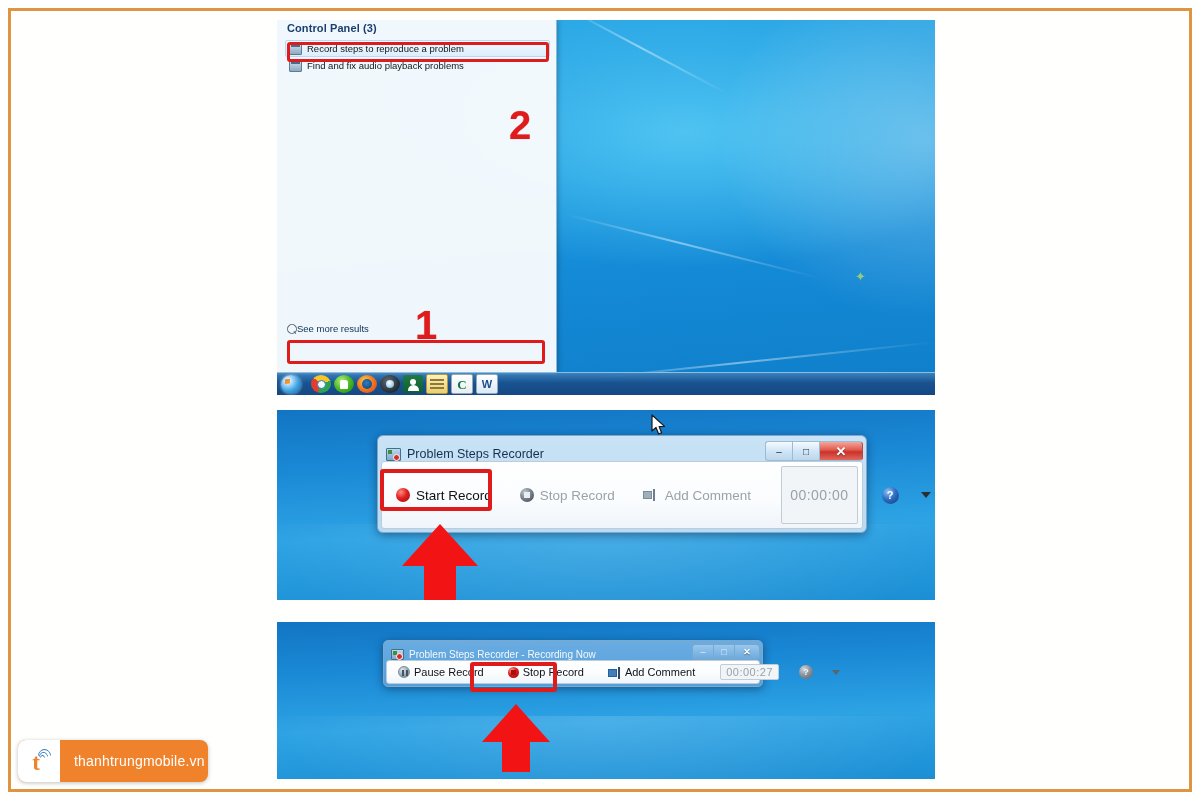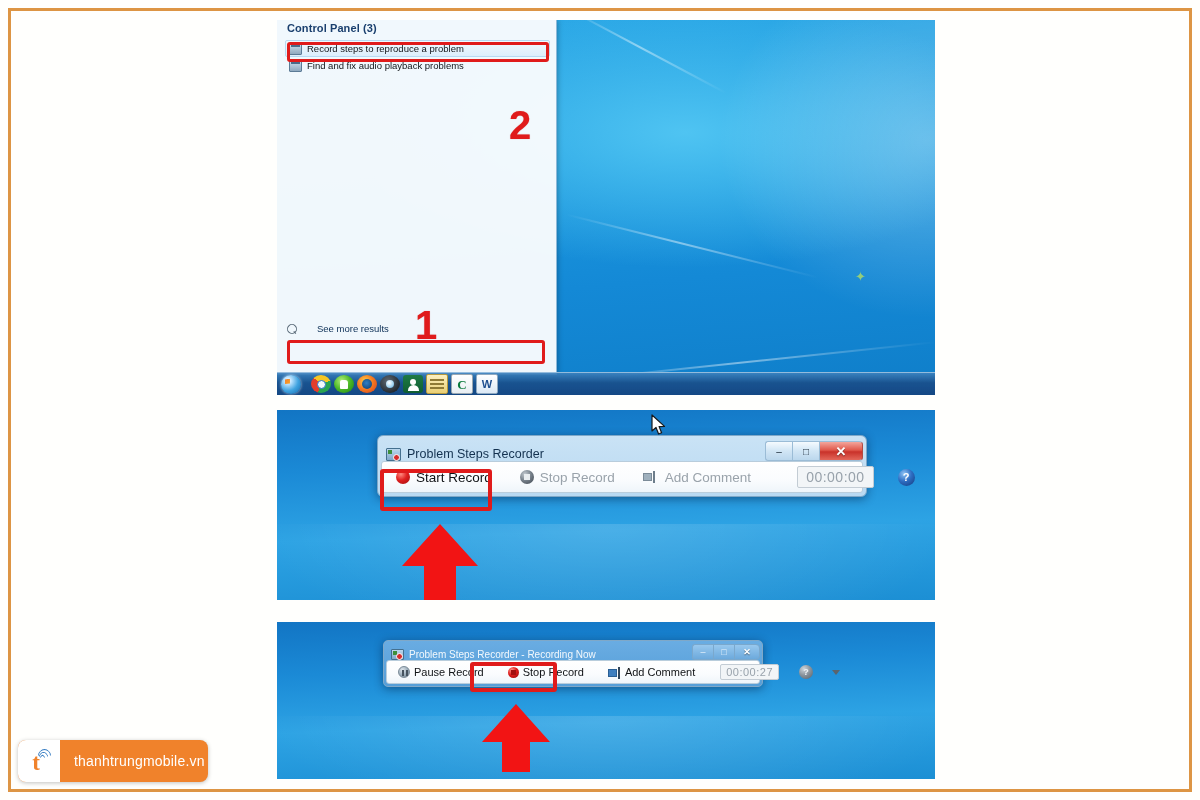--- a/index.html
+++ b/index.html
@@ -82,21 +82,21 @@
     background: linear-gradient(180deg,#cfe0ee 0%, #8fa9bf 100%);
     border: 1px solid #5c7b96; border-radius: 1px;
     position: relative;
   }
   .sm-ico::after{
     content:""; position:absolute; left:1px; top:1px; right:1px; height:2px;
     background:#4a6c8a;
   }
   .sm-seemore {
     position:absolute; left:10px; bottom:40px;
-    display:flex; align-items:center; gap:20px;
+    display:flex; align-items:center; gap:0;
     font-size: 9.5px; color:#0b2e55;
   }
   .mag {
     width:8px;height:8px;border:1.3px solid #5a6a78;border-radius:50%;
     position:relative; display:inline-block; transform: rotate(-45deg);
   }
   .mag::after{content:"";position:absolute;left:3px;top:7px;width:1.3px;height:3px;background:#5a6a78;}
   .sm-bottom {
     position:absolute; left:0; right:0; bottom:0; height:34px;
     display:flex; align-items:center; padding: 0 8px; gap:8px;
@@ -306,25 +306,25 @@
   .ico-comment {
     width:16px;height:12px;flex:0 0 auto;position:relative;
   }
   .ico-comment::before{content:"";position:absolute;left:0;top:2px;width:9px;height:8px;
     background:#9fb0bd;border:1px solid #7b8b98;box-sizing:border-box;}
   .ico-comment::after{content:"";position:absolute;left:10px;top:0px;width:2px;height:12px;background:#6d7d8b;
     box-shadow: -2px 0 0 -1px #6d7d8b;}
   .ico-comment.enabled::before{background:#3f7fbf;border-color:#2a5f94;}
   .ico-comment.enabled::after{background:#33465a;}
   .timer-field {
-    margin-left: 26px;
+    margin-left: 10px;
     border:1px solid #c3ccd4; border-radius:2px;
     background: #f2f5f7;
     font-size: 14px; color:#98a2ab; letter-spacing: .5px;
-    padding: 2px 8px; font-family:"Liberation Sans", sans-serif;
+    padding: 20px 8px; font-family:"Liberation Sans", sans-serif;
   }
   .timer-field.small{ font-size:11px; padding:1px 5px; margin-left:7px;}
   .help-btn {
     margin-left: 12px; width:17px;height:17px;border-radius:50%;flex:0 0 auto;
     background: radial-gradient(circle at 35% 28%, #8fc4f5 0%, #2f6fc4 45%, #11367a 100%);
     color:#fff; font-size:11px; font-weight:700;
     display:flex;align-items:center;justify-content:center;
   }
   .help-btn.gray{
     background: radial-gradient(circle at 35% 28%, #cfd6dc 0%, #8b959e 45%, #565f68 100%);

